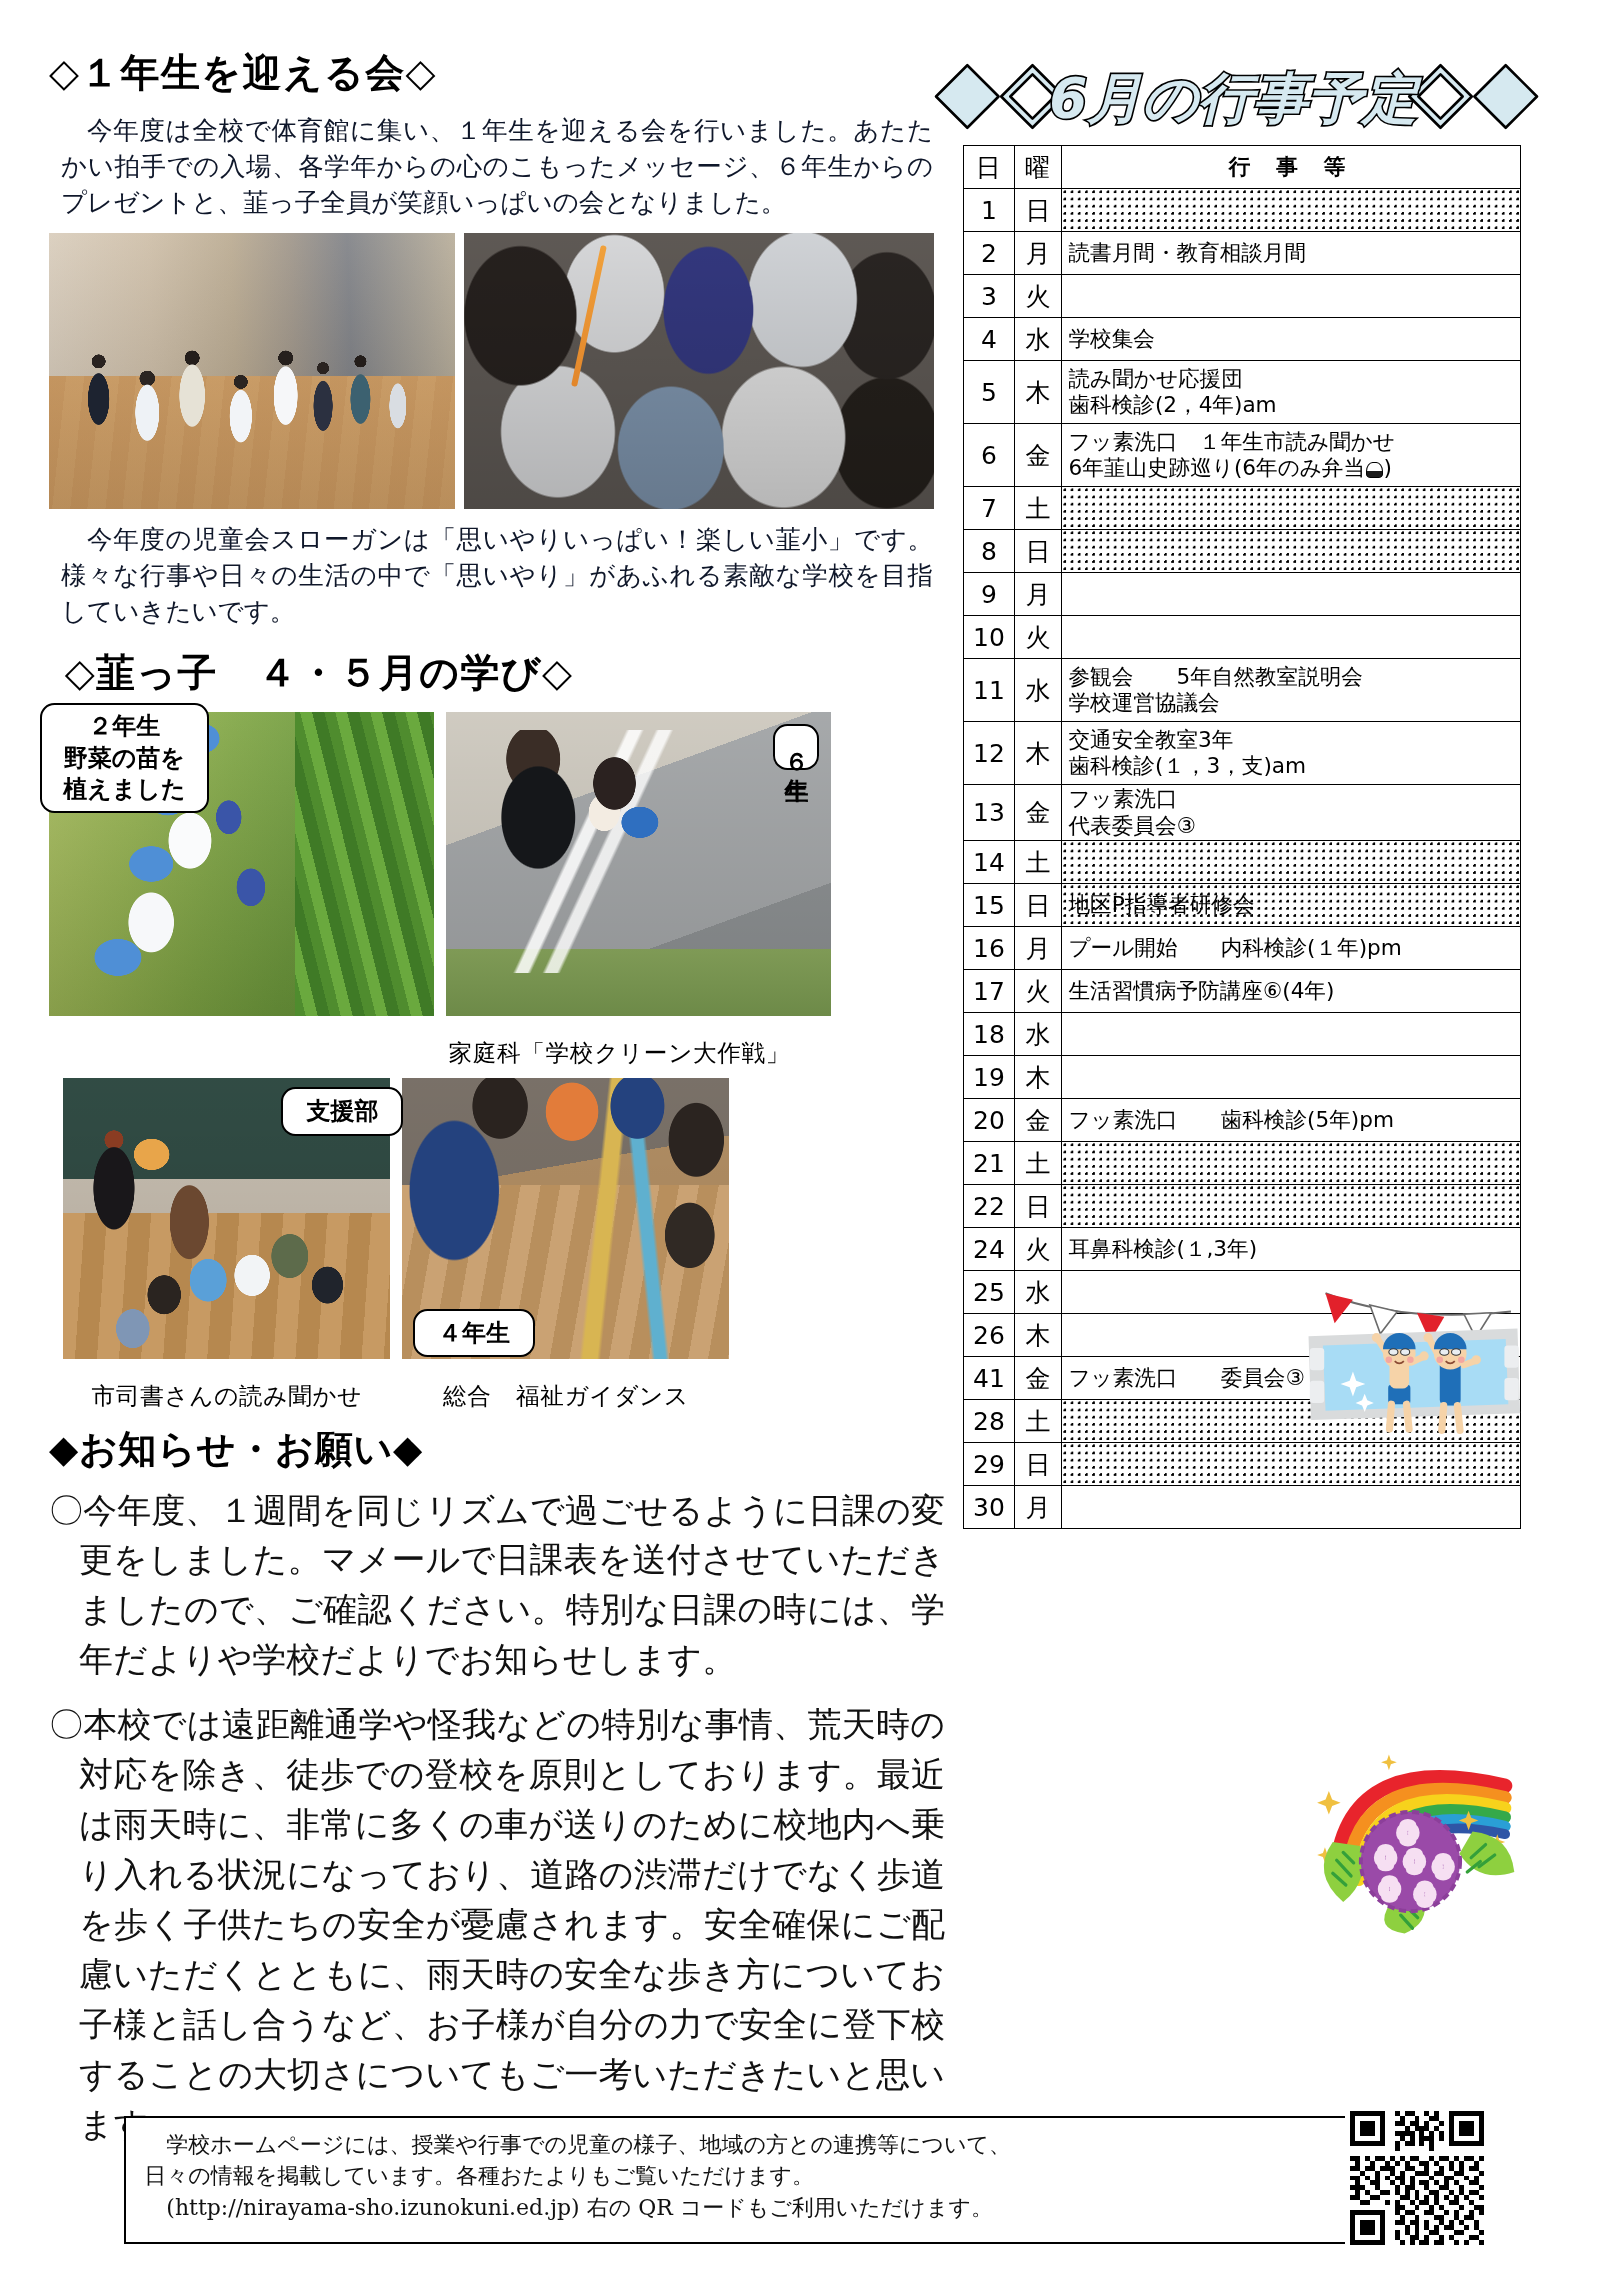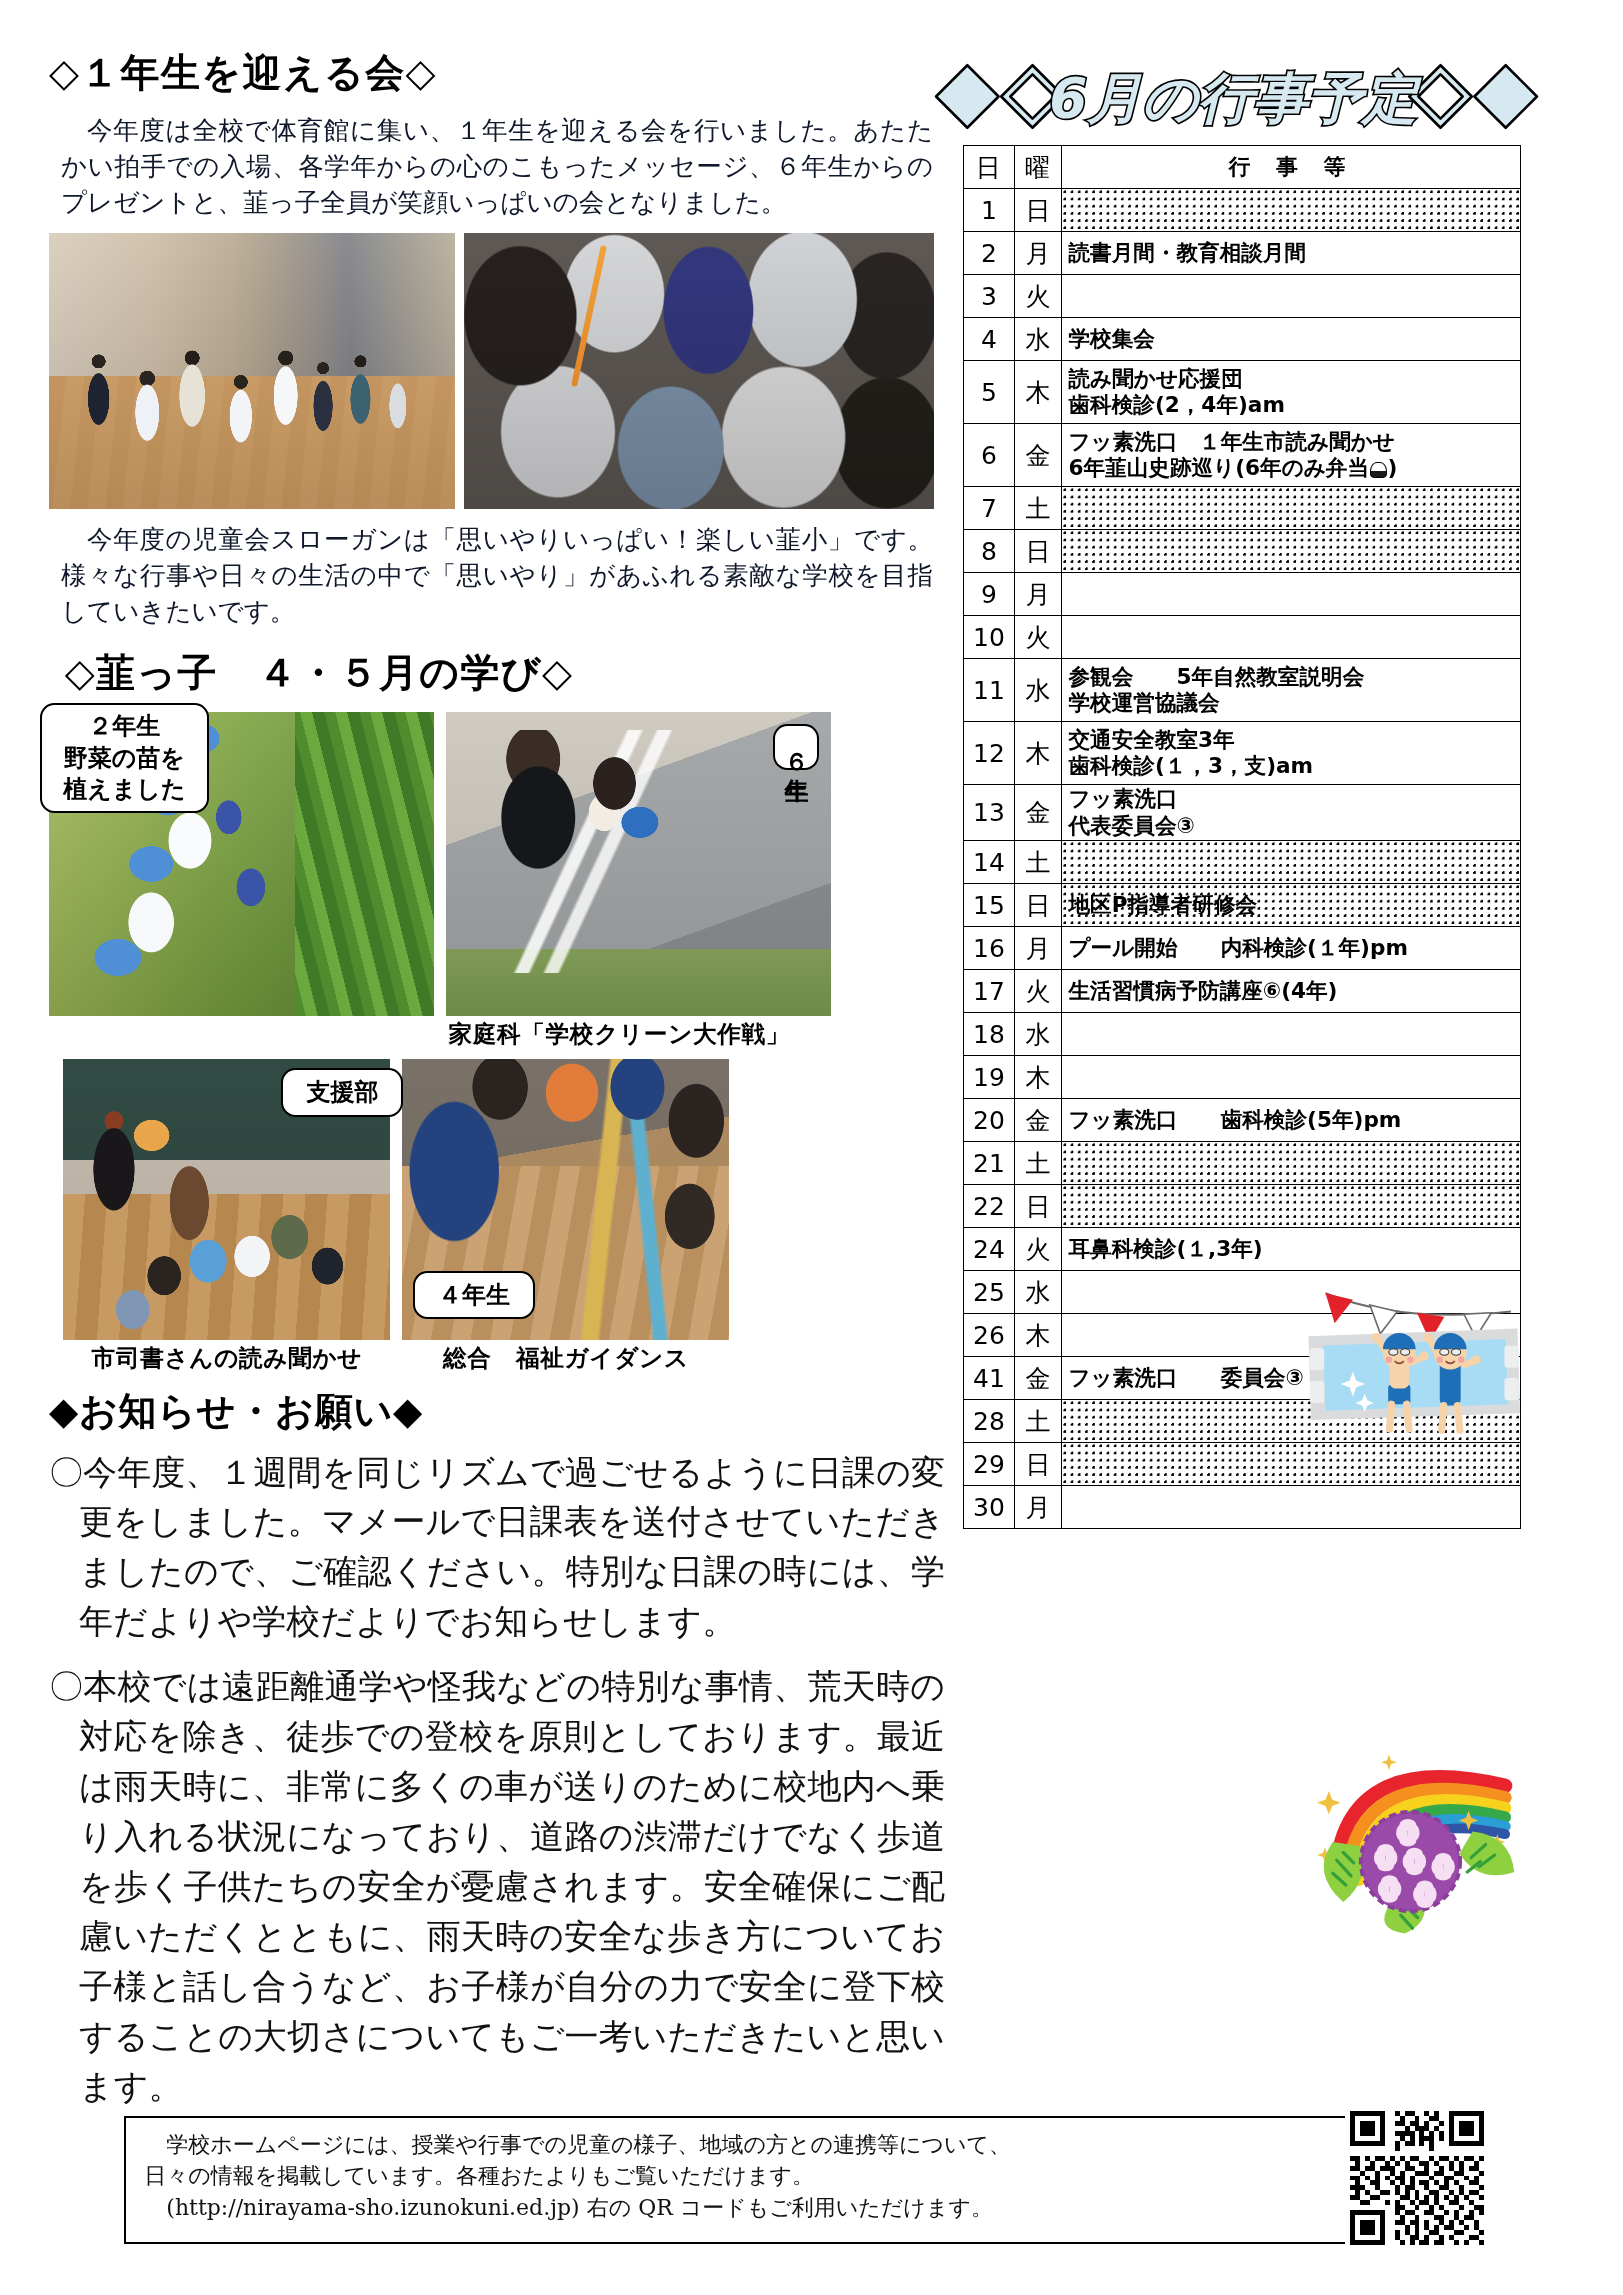--- a/index.html
+++ b/index.html
@@ -197,24 +197,24 @@
       radial-gradient(ellipse 38px 46px at 72% 10%, #24427e 70%, transparent 72%),
       radial-gradient(ellipse 39px 52px at 90% 22%, #2b2420 70%, transparent 72%),
       radial-gradient(ellipse 35px 46px at 88% 56%, #302924 70%, transparent 72%),
       linear-gradient(96deg, transparent 58%, #d8b552 59% 63%, transparent 64%),
       linear-gradient(84deg, transparent 70%, #5fb0cf 71% 74%, transparent 75%);
   }
 
   
   .cap {
     font-size: 23.6px;
-    font-weight: 700;
+    font-weight: 400;
     color: #000;
     text-align: center;
-    margin-top: 2px;
+    margin-top: 21px;
     letter-spacing: 0.7px;
     font-family: "DejaVu Sans", "Liberation Sans", sans-serif;
   }
   .callout {
     position: absolute;
     background: #fff;
     border: 2.6px solid #000;
     border-radius: 14.4px;
     font-size: 24px;
     font-weight: 700;
@@ -303,21 +303,21 @@
   table.cal .c-day   { width: 51px;  text-align: center; font-size: 25px; font-weight: 400; }
   table.cal .c-wk    { width: 47px;  text-align: center; font-size: 25px; font-weight: 400; }
   table.cal .c-ev    { font-size: 21.6px; padding: 1.3px 5.2px 1.3px 6.5px; line-height: 1.22; text-align: left; }
   table.cal thead th { height: 43px; font-size: 25.5px; letter-spacing: 1.3px; text-align: center; }
   table.cal thead th.hdr-ev { letter-spacing: 9.2px; }
   table.cal tbody tr { height: 43px; }
   table.cal td.shade {
     background-image: radial-gradient(circle 1.4px at 2.6px 2.6px, #000 99%, transparent 100%);
     background-size: 7.2px 7.2px;
   }
-  .cal-cell-txt { position: relative; z-index: 2; font-weight: bold; }
+  .cal-cell-txt { position: relative; z-index: 2; }
   .ev-line { display: block; white-space: nowrap; }
   .onigiri {
     display: inline-block; width: 17px; height: 15.7px;
     background: linear-gradient(180deg,#fff 0 58%,#1a1a1a 58% 100%);
     border: 1.3px solid #000;
     border-radius: 40% 40% 26% 26% / 60% 60% 26% 26%;
     vertical-align: -2.6px;
     margin: 0 0.7px;
   }
 

